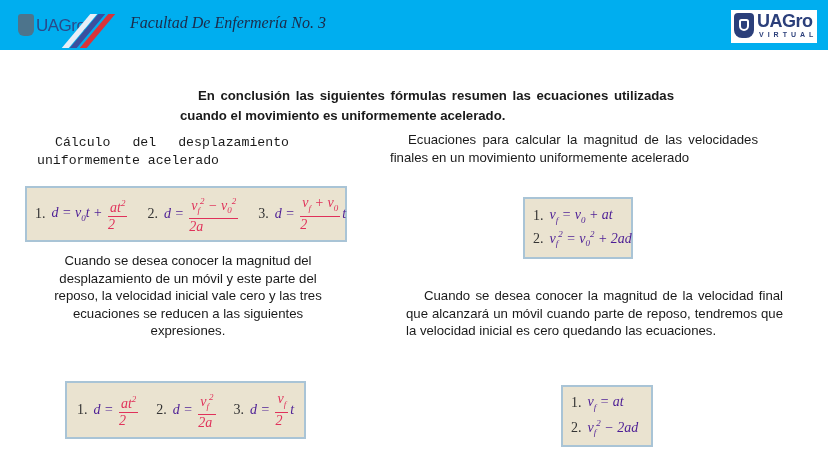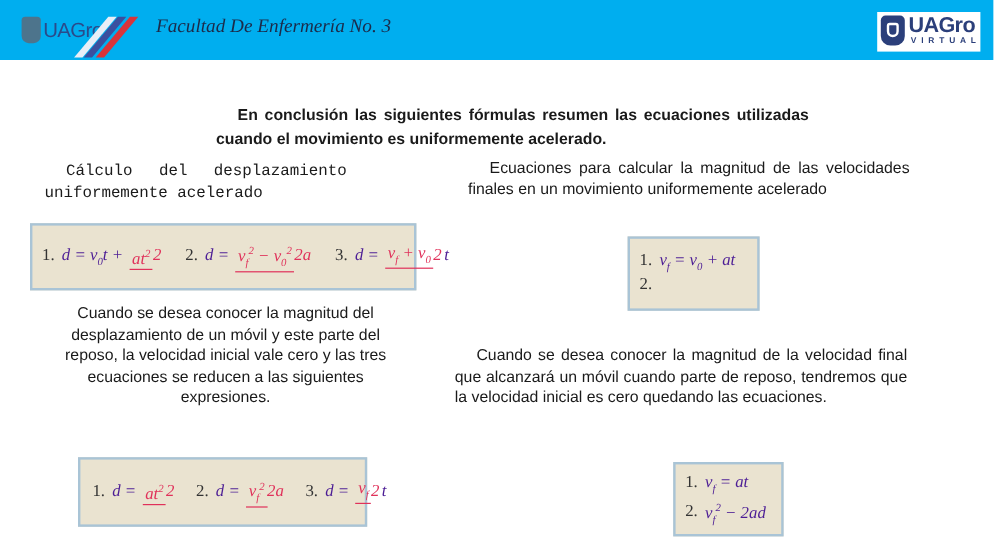--- a/index.html
+++ b/index.html
@@ -69,35 +69,35 @@
     font-family: "Liberation Sans", sans-serif; font-weight: bold; font-size: 13.2px;
     line-height: 20px; text-align: justify; text-align-last: left; text-indent: 18px; margin-top: 13px;
   }
   .para {
     position: absolute; font-family: "Liberation Sans", sans-serif; font-size: 13.2px;
     line-height: 17.5px; text-align: justify;
   }
   .left-heading { left: 37px; top: 134px; width: 252px; text-indent: 18px; font-family: Liberation Mono, monospace; }
   .right-heading { left: 390px; top: 131px; width: 368px; text-indent: 18px; }
   .left-para { left: 43px; top: 252px; width: 290px; text-align: center; }
-  .right-para { left: 379px; top: 287px; width: 377px; text-indent: 18px; }
+  .right-para { left: 406px; top: 287px; width: 377px; text-indent: 18px; }
   .fbox {
     position: absolute; background: #eae3d0;
     border: 2px solid #a9c4d6; box-sizing: border-box;
     font-family: "Liberation Serif", "DejaVu Serif", serif; font-size: 14px;
     display: flex; align-items: center;
   }
   .box1 { left: 25px; top: 186px; width: 322px; height: 56px; padding-left: 8px; gap: 18px; }
   .box2 { left: 523px; top: 197px; width: 110px; height: 62px; flex-direction: column; align-items: flex-start; justify-content: center; padding-left: 8px; gap: 4px; }
   .box3 { left: 65px; top: 381px; width: 241px; height: 58px; padding-left: 10px; gap: 16px; }
   .box4 { left: 561px; top: 385px; width: 92px; height: 62px; flex-direction: column; align-items: flex-start; justify-content: center; padding-left: 8px; gap: 6px; }
   .eq { display: inline-flex; align-items: center; white-space: nowrap; }
   .num { color: #333333; margin-right: 6px; }
   .m { color: #4c1d95; font-style: italic; }
-  .frac { display: inline-flex; flex-direction: row; align-items: center; vertical-align: middle; margin: 0 2px; color: #e0315a; font-style: italic; }
+  .frac { display: inline-flex; flex-direction: column; align-items: flex-start; vertical-align: middle; margin: 0 2px; color: #e0315a; font-style: italic; }
   .frac .top { border-bottom: 1px solid #e0315a; padding: 0 2px; line-height: 16px; }
   .frac .bot { line-height: 16px; }
   sup, sub { font-size: 9px; }
 </style>
 </head>
 <body>
 
 <div class="header">
   <div class="logo-left">
     <div class="crest"></div>
@@ -178,20 +178,21 @@
 
 <div class="para right-heading">Ecuaciones para calcular la magnitud de las velocidades finales en un movimiento uniformemente acelerado</div>
 
 <div class="fbox box2">
   <span class="eq">
     <span class="num">1.</span>
     <span class="m">v<sub>f</sub>&nbsp;=&nbsp;v<sub>0</sub>&nbsp;+&nbsp;at</span>
   </span>
   <span class="eq">
     <span class="num">2.</span>
+    <span class="m">v<sub>f</sub><sup>2</sup>&nbsp;=&nbsp;v<sub>0</sub><sup>2</sup>&nbsp;+&nbsp;2ad</span>
   </span>
 </div>
 
 <div class="para right-para">Cuando se desea conocer la magnitud de la velocidad final que alcanzará un móvil cuando parte de reposo, tendremos que la velocidad inicial es cero quedando las ecuaciones.</div>
 
 <div class="fbox box4">
   <span class="eq">
     <span class="num">1.</span>
     <span class="m">v<sub>f</sub>&nbsp;=&nbsp;at</span>
   </span>

